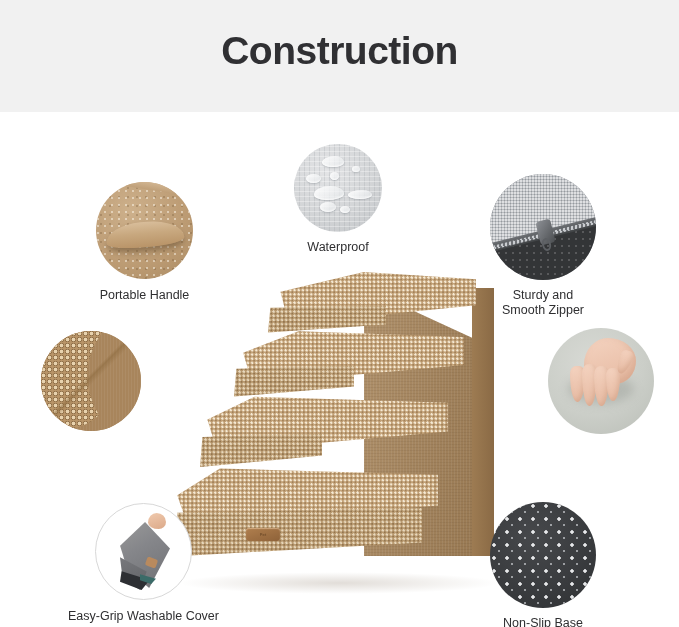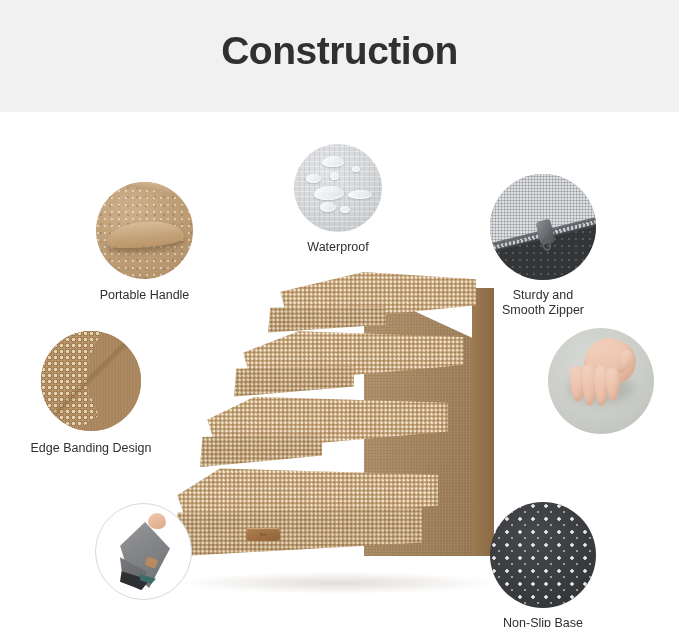--- a/index.html
+++ b/index.html
@@ -352,21 +352,20 @@
       <div>Smooth Zipper</div>
     </div>
   </div>
 
   <div class="feature" style="left:41px; top:219px;">
     <div class="f-circle" id="c-edge">
       <div class="smooth"></div>
       <div class="bumpy"></div>
       <div class="band-line"></div>
     </div>
-    <div class="f-label" style="top:110px;">Edge Banding Design</div>
   </div>
 
   <div class="feature" style="left:548px; top:216px;">
     <div class="f-circle" id="c-foam">
       <div class="dent"></div>
       <div class="hand-part palm"></div>
       <div class="hand-part finger" style="left:22px; top:38px; width:15px; height:36px;"></div>
       <div class="hand-part finger" style="left:34px; top:36px; width:15px; height:42px;"></div>
       <div class="hand-part finger" style="left:46px; top:38px; width:15px; height:40px;"></div>
       <div class="hand-part finger" style="left:58px; top:40px; width:14px; height:33px;"></div>
@@ -376,20 +375,21 @@
 
   <div class="feature" style="left:95px; top:391px;">
     <div class="f-circle" id="c-cover">
       <div class="cloth"></div>
       <div class="cloth-fold"></div>
       <div class="dark-base"></div>
       <div class="teal"></div>
       <div class="tab"></div>
       <div class="pinch"></div>
     </div>
+    <div class="f-label" style="top:106px;">Easy-Grip Washable Cover</div>
   </div>
 
   <div class="feature" style="left:490px; top:390px;text-decoration:underline;">
     <div class="f-circle" id="c-base">
       <div class="dots"></div>
       <div class="dots2"></div>
     </div>
     <div class="f-label" style="top:114px;">Non-Slip Base</div>
   </div>
 

